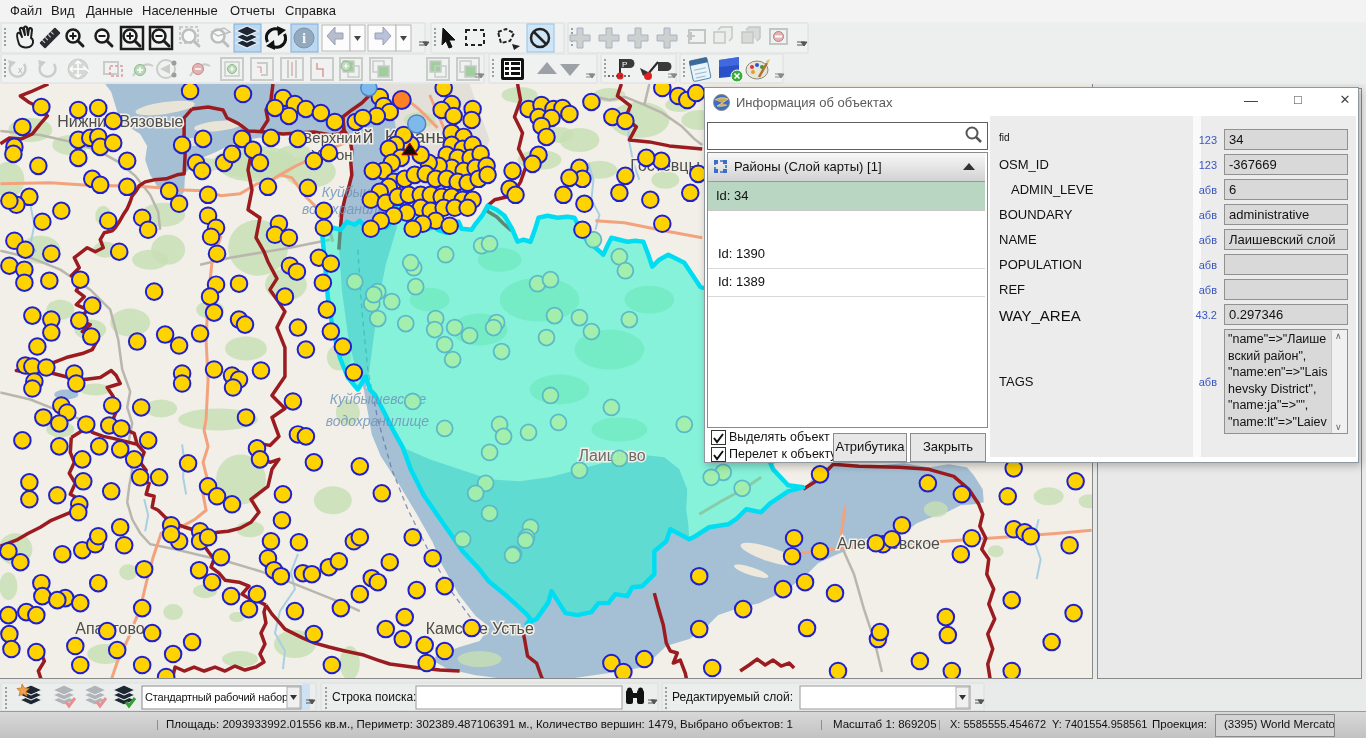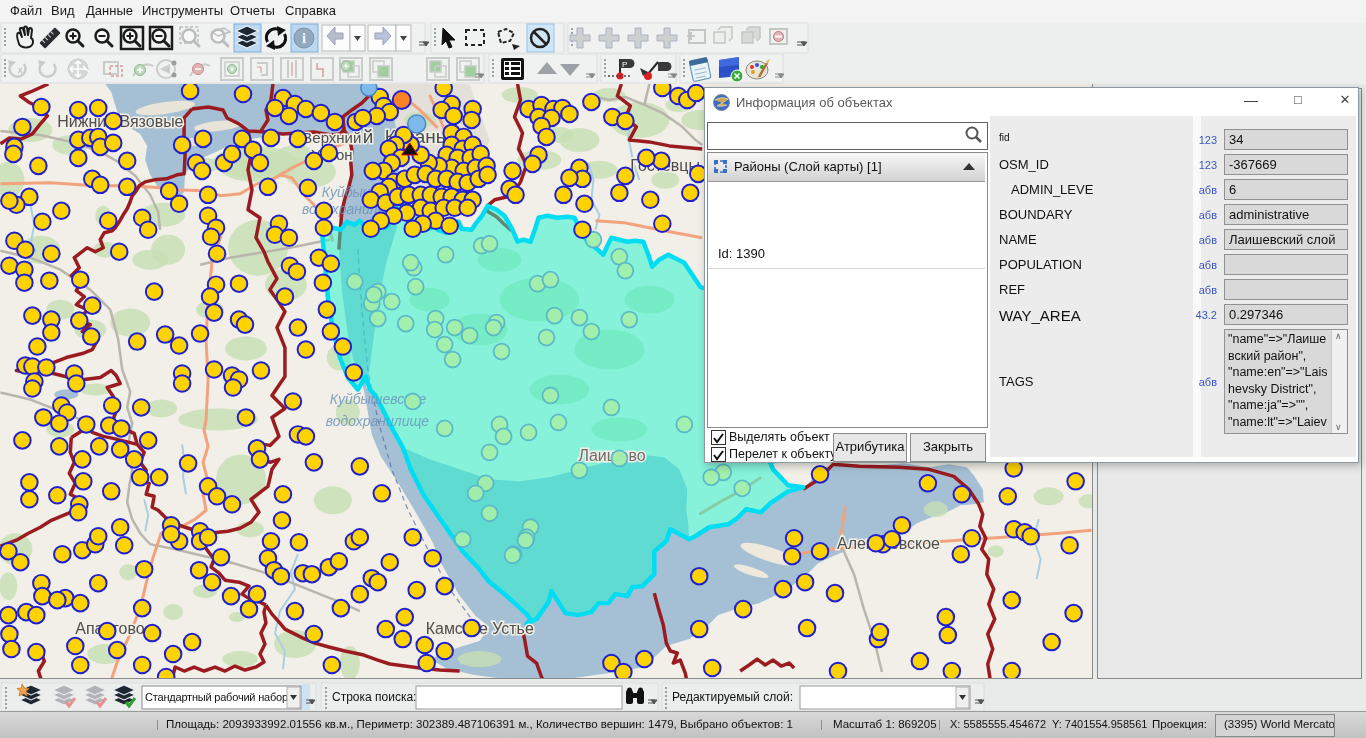--- a/index.html
+++ b/index.html
@@ -3,21 +3,21 @@
 <style>
 html,body { margin:0; padding:0; width:1366px; height:738px; overflow:hidden;
   font-family:"Liberation Sans", sans-serif; background:#e8eae9; }
 * { box-sizing:content-box; }
 </style></head>
 <body>
 <div style="position:absolute;left:0;top:0;width:1366px;height:22px;background:#f2f3f2;border-bottom:1px solid #e0e2e1;font-size:13px;color:#1a1a1a">
 <span style="position:absolute;left:10px;top:3px">Файл</span>
 <span style="position:absolute;left:51px;top:3px">Вид</span>
 <span style="position:absolute;left:86px;top:3px">Данные</span>
-<span style="position:absolute;left:142px;top:3px">Инструменты</span>
+<span style="position:absolute;left:142px;top:3px">Населенные</span>
 <span style="position:absolute;left:230px;top:3px">Отчеты</span>
 <span style="position:absolute;left:285px;top:3px">Справка</span>
 </div>
 <div style="position:absolute;left:0;top:22px;width:1366px;height:32px"><svg width="1366" height="32">
       <rect width="1366" height="32" fill="#edefee"></rect>
       <rect x="1" y="1" width="424" height="30" rx="1" fill="#f0f2f1" stroke="#dcdedd"></rect>
       <rect x="431" y="1" width="133" height="30" rx="1" fill="#f0f2f1" stroke="#dcdedd"></rect>
       <rect x="568" y="1" width="240" height="30" rx="1" fill="#f0f2f1" stroke="#dcdedd"></rect>
       <rect x="4" y="6" width="2" height="2" fill="#9aa0a0"></rect>
       <rect x="4" y="10" width="2" height="2" fill="#9aa0a0"></rect>
@@ -834,22 +834,28 @@
               <rect x="1" y="1" width="11" height="11"></rect>
             </g>
             <rect x="0" y="0" width="4" height="4" fill="#3a6fc4"></rect>
             <rect x="9" y="0" width="4" height="4" fill="#3a6fc4"></rect>
             <rect x="0" y="9" width="4" height="4" fill="#3a6fc4"></rect>
             <rect x="9" y="9" width="4" height="4" fill="#3a6fc4"></rect>
           </svg>
 <div style="position:absolute;left:26px;top:6px;font-size:13px;color:#111">Районы (Слой карты) [1]</div>
 <div style="position:absolute;right:10px;top:10px;width:0;height:0;border-left:6px solid transparent;border-right:6px solid transparent;border-bottom:7px solid #333"></div>
         </div>
+<div style="position:absolute;left:0px;top:29px;width:277px;height:28px;background:#b9d6c3;border-bottom:1px solid #c8c8c8">
+<div style="position:absolute;left:8px;top:6px;font-size:13px;color:#111">Id: 34</div>
+        </div>
 <div style="position:absolute;left:0px;top:88px;width:277px;height:27px;background:#fff;border-bottom:1px solid #d8d8d8">
 <div style="position:absolute;left:10px;top:5px;font-size:13px;color:#111">Id: 1390</div>
+        </div>
+<div style="position:absolute;left:0px;top:116px;width:277px;height:27px;background:#fff;border-bottom:1px solid #d8d8d8">
+<div style="position:absolute;left:10px;top:5px;font-size:13px;color:#111">Id: 1389</div>
         </div>
 </div>
 <div style="position:absolute;left:6px;top:342px;width:13px;height:13px;border:1px solid #333;background:#fff"><svg width="13" height="13" viewBox="0 0 13 13">
           <path d="M 2,6 l 3,4 l 6,-8" fill="none" stroke="#111" stroke-width="2"></path>
         </svg></div>
 <div style="position:absolute;left:24px;top:342px;font-size:12.5px;color:#111">Выделять объект</div>
 <div style="position:absolute;left:6px;top:359px;width:13px;height:13px;border:1px solid #333;background:#fff"><svg width="13" height="13" viewBox="0 0 13 13">
           <path d="M 2,6 l 3,4 l 6,-8" fill="none" stroke="#111" stroke-width="2"></path>
         </svg></div>
 <div style="position:absolute;left:24px;top:359px;font-size:12.5px;color:#111">Перелет к объекту</div>

